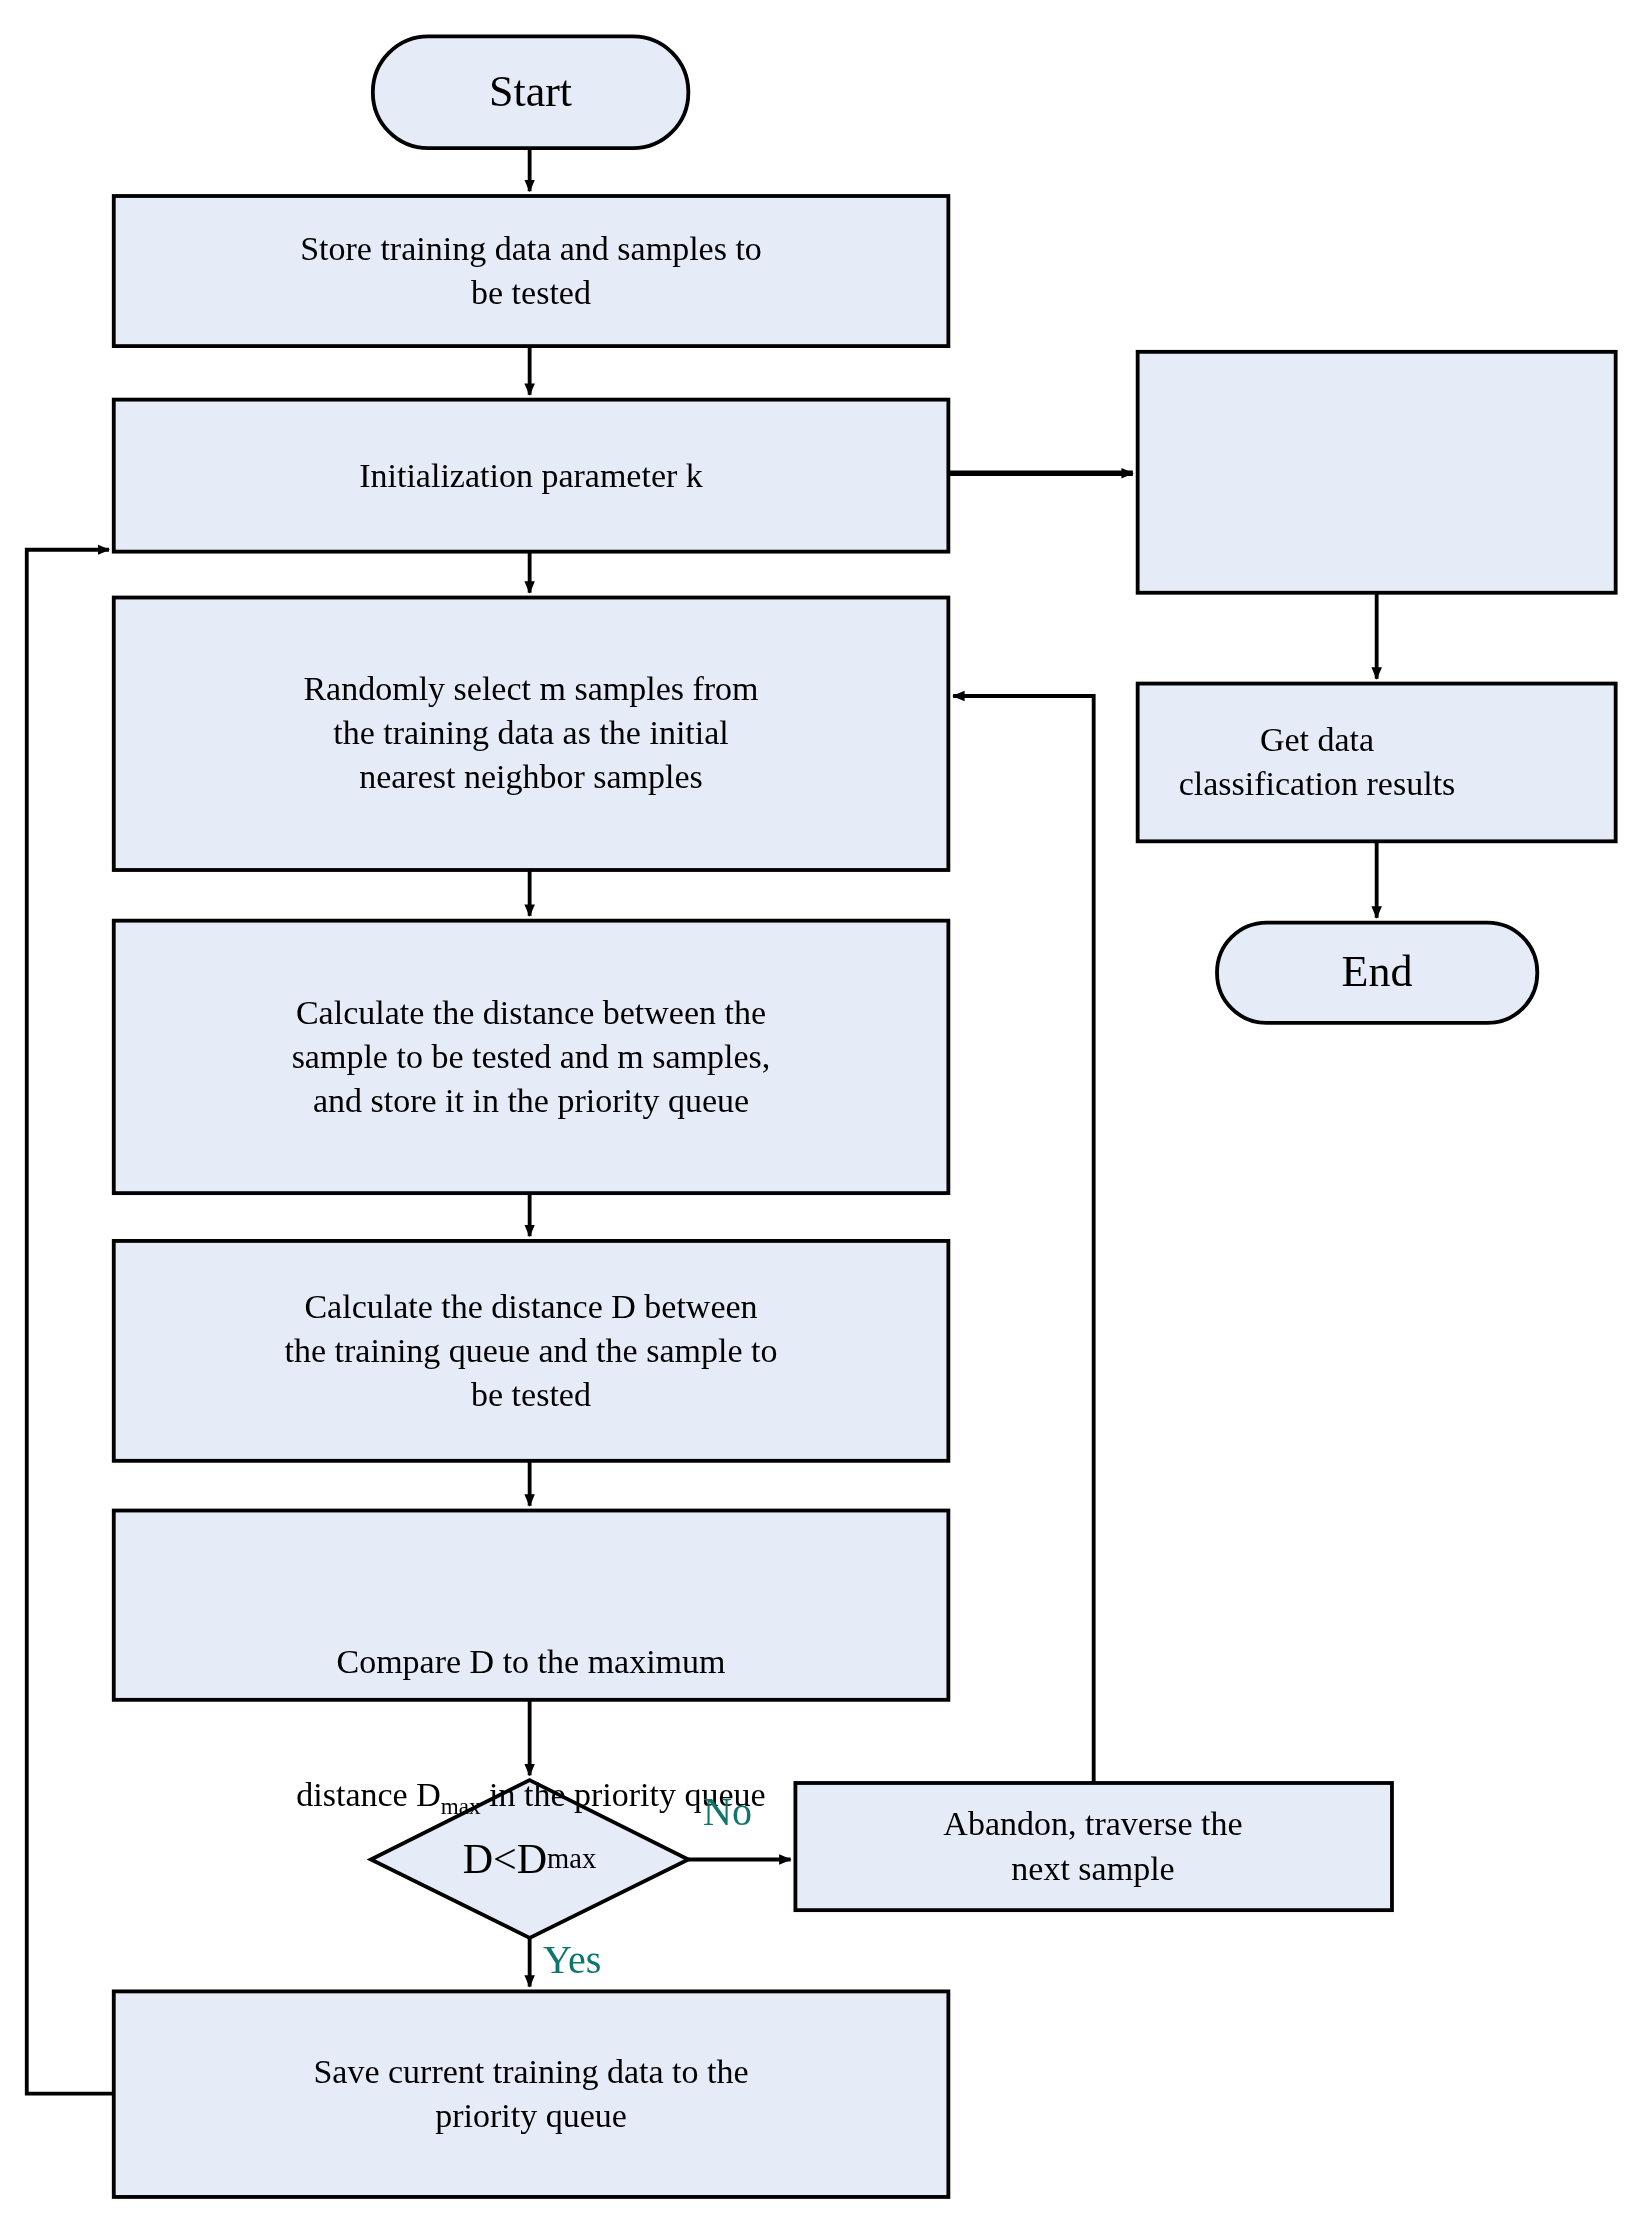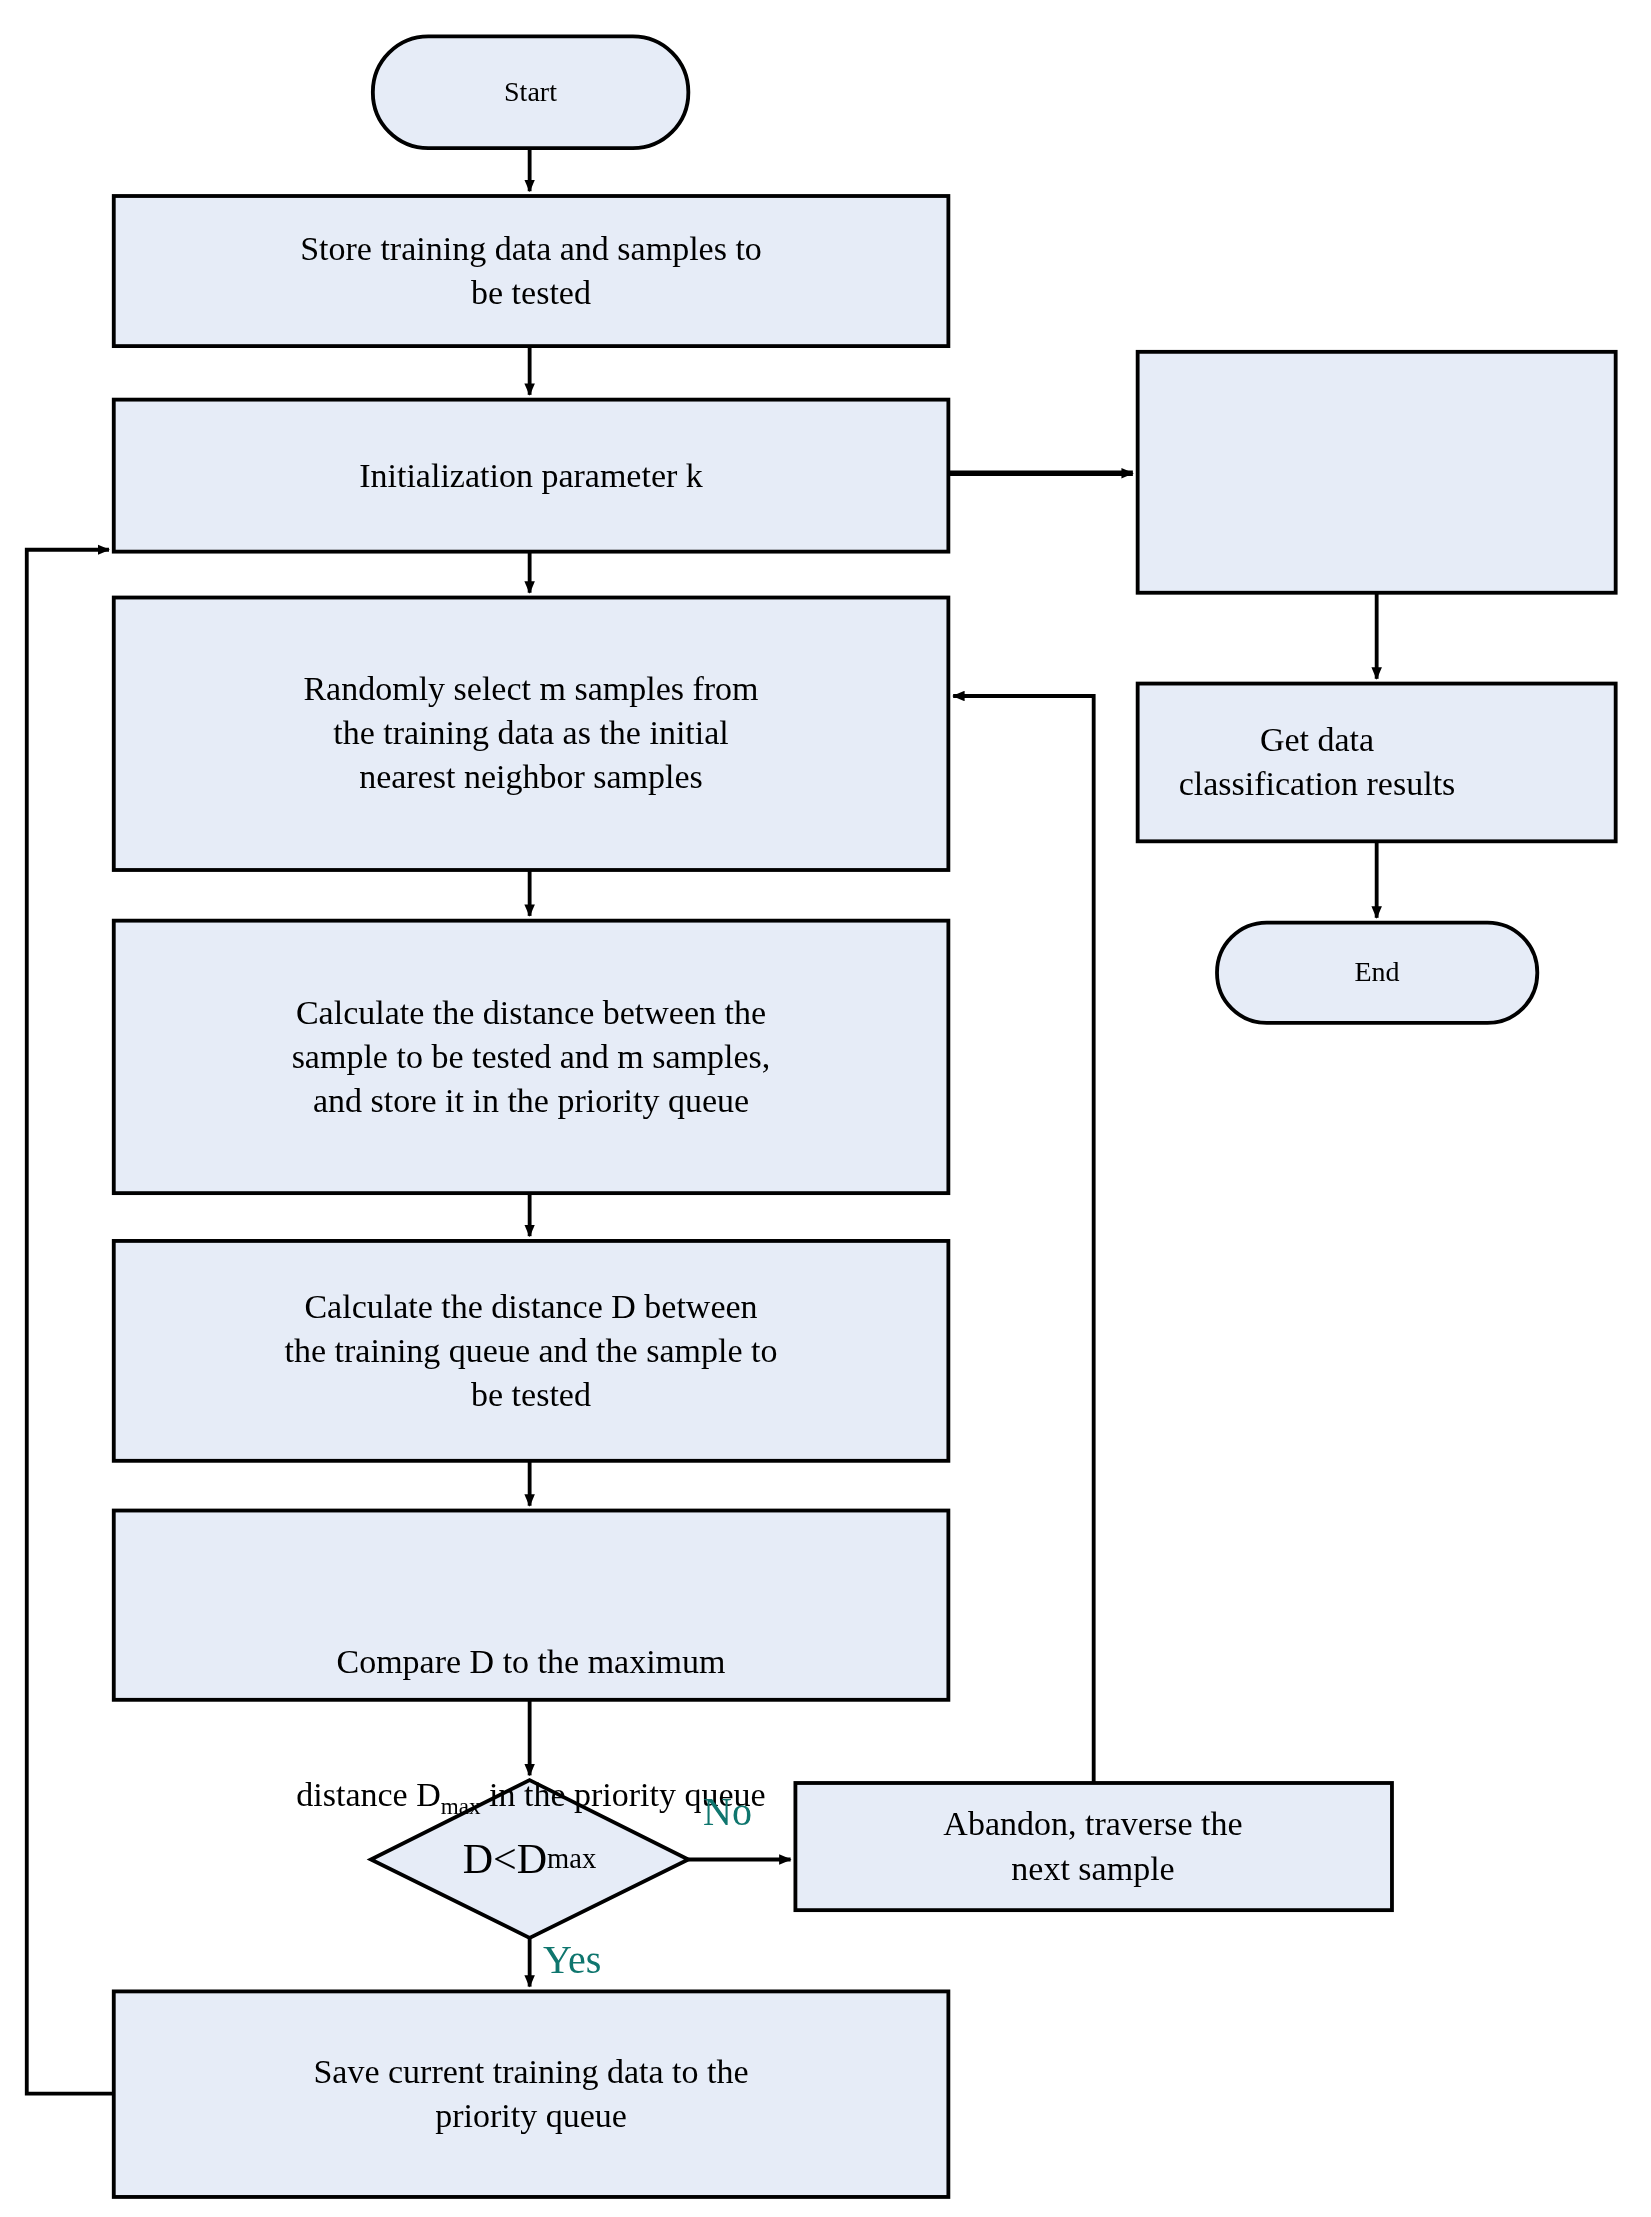--- a/index.html
+++ b/index.html
@@ -30,21 +30,21 @@
     align-items: center;
     justify-content: center;
     text-align: center;
     color: #000000;
     font-family: "Liberation Serif", "DejaVu Serif", serif;
     line-height: 1.30;
     pointer-events: none;
     white-space: pre-line;
   }
   .lbl-process { font-size: 34px; }
-  .lbl-terminal { font-size: 28px; }
+  .lbl-terminal { font-size: 44px; }
   .lbl-decision { font-size: 42px; }
   .edge-label {
     position: absolute;
     color: #0f766e;
     font-family: "Liberation Serif", "DejaVu Serif", serif;
     font-size: 40px;
     line-height: 1;
   }
   .sub { font-size: 0.68em; vertical-align: sub; }
 </style>

